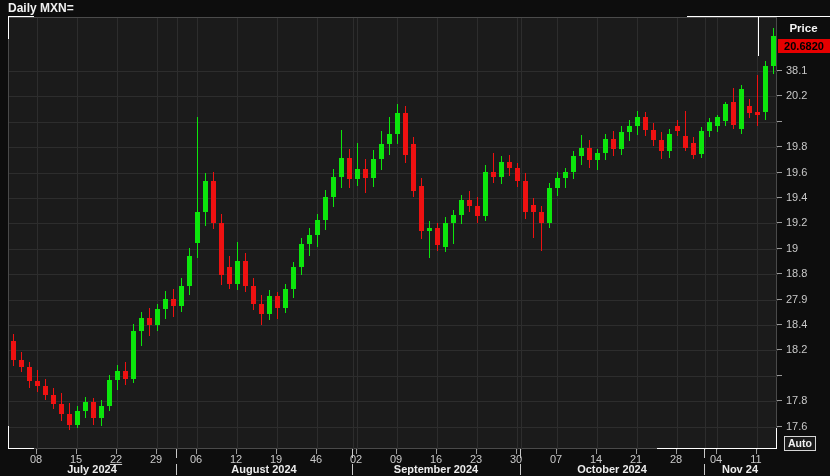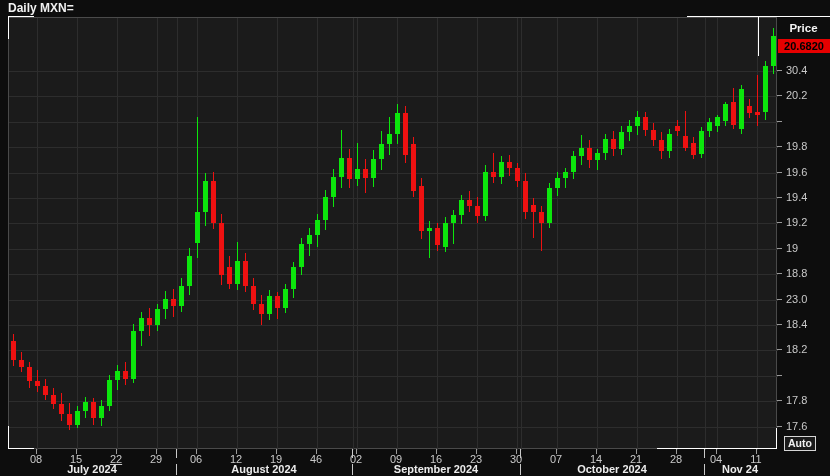--- a/index.html
+++ b/index.html
@@ -281,39 +281,39 @@
   <div class="wl" style="left:687px;top:16px;width:143px;height:1px;"></div>
   <div class="wl" style="left:758px;top:16px;width:1px;height:40px;"></div>
 
   <div class="price-label">Price</div>
   <div class="price-badge" id="priceBadge" style="background: rgb(230, 0, 0);">20.6820</div>
   <div class="auto-btn">Auto</div>
 
   <div id="yAxis"></div>
   <div id="xAxis"></div>
 <div class="ytick" style="top: 70px;"></div>
-    <div class="ylab" style="top: 70px;">30.4</div>
+    <div class="ylab" style="top: 70px;">38.1</div>
     <div class="ytick" style="top: 95px;"></div>
     <div class="ylab" style="top: 95px;">20.2</div>
     <div class="ytick" style="top: 121px;"></div>
     <div class="ylab bold" style="top: 121px;">20</div>
     <div class="ytick" style="top: 146px;"></div>
     <div class="ylab" style="top: 146px;">19.8</div>
     <div class="ytick" style="top: 172px;"></div>
     <div class="ylab" style="top: 172px;">19.6</div>
     <div class="ytick" style="top: 197px;"></div>
     <div class="ylab" style="top: 197px;">19.4</div>
     <div class="ytick" style="top: 222px;"></div>
     <div class="ylab" style="top: 222px;">19.2</div>
     <div class="ytick" style="top: 248px;"></div>
     <div class="ylab" style="top: 248px;">19</div>
     <div class="ytick" style="top: 273px;"></div>
     <div class="ylab" style="top: 273px;">18.8</div>
     <div class="ytick" style="top: 299px;"></div>
-    <div class="ylab" style="top: 299px;">23.0</div>
+    <div class="ylab" style="top: 299px;">27.9</div>
     <div class="ytick" style="top: 324px;"></div>
     <div class="ylab" style="top: 324px;">18.4</div>
     <div class="ytick" style="top: 349px;"></div>
     <div class="ylab" style="top: 349px;">18.2</div>
     <div class="ytick" style="top: 375px;"></div>
     <div class="ylab bold" style="top: 375px;">18</div>
     <div class="ytick" style="top: 400px;"></div>
     <div class="ylab" style="top: 400px;">17.8</div>
     <div class="ytick" style="top: 426px;"></div>
     <div class="ylab" style="top: 426px;">17.6</div>

